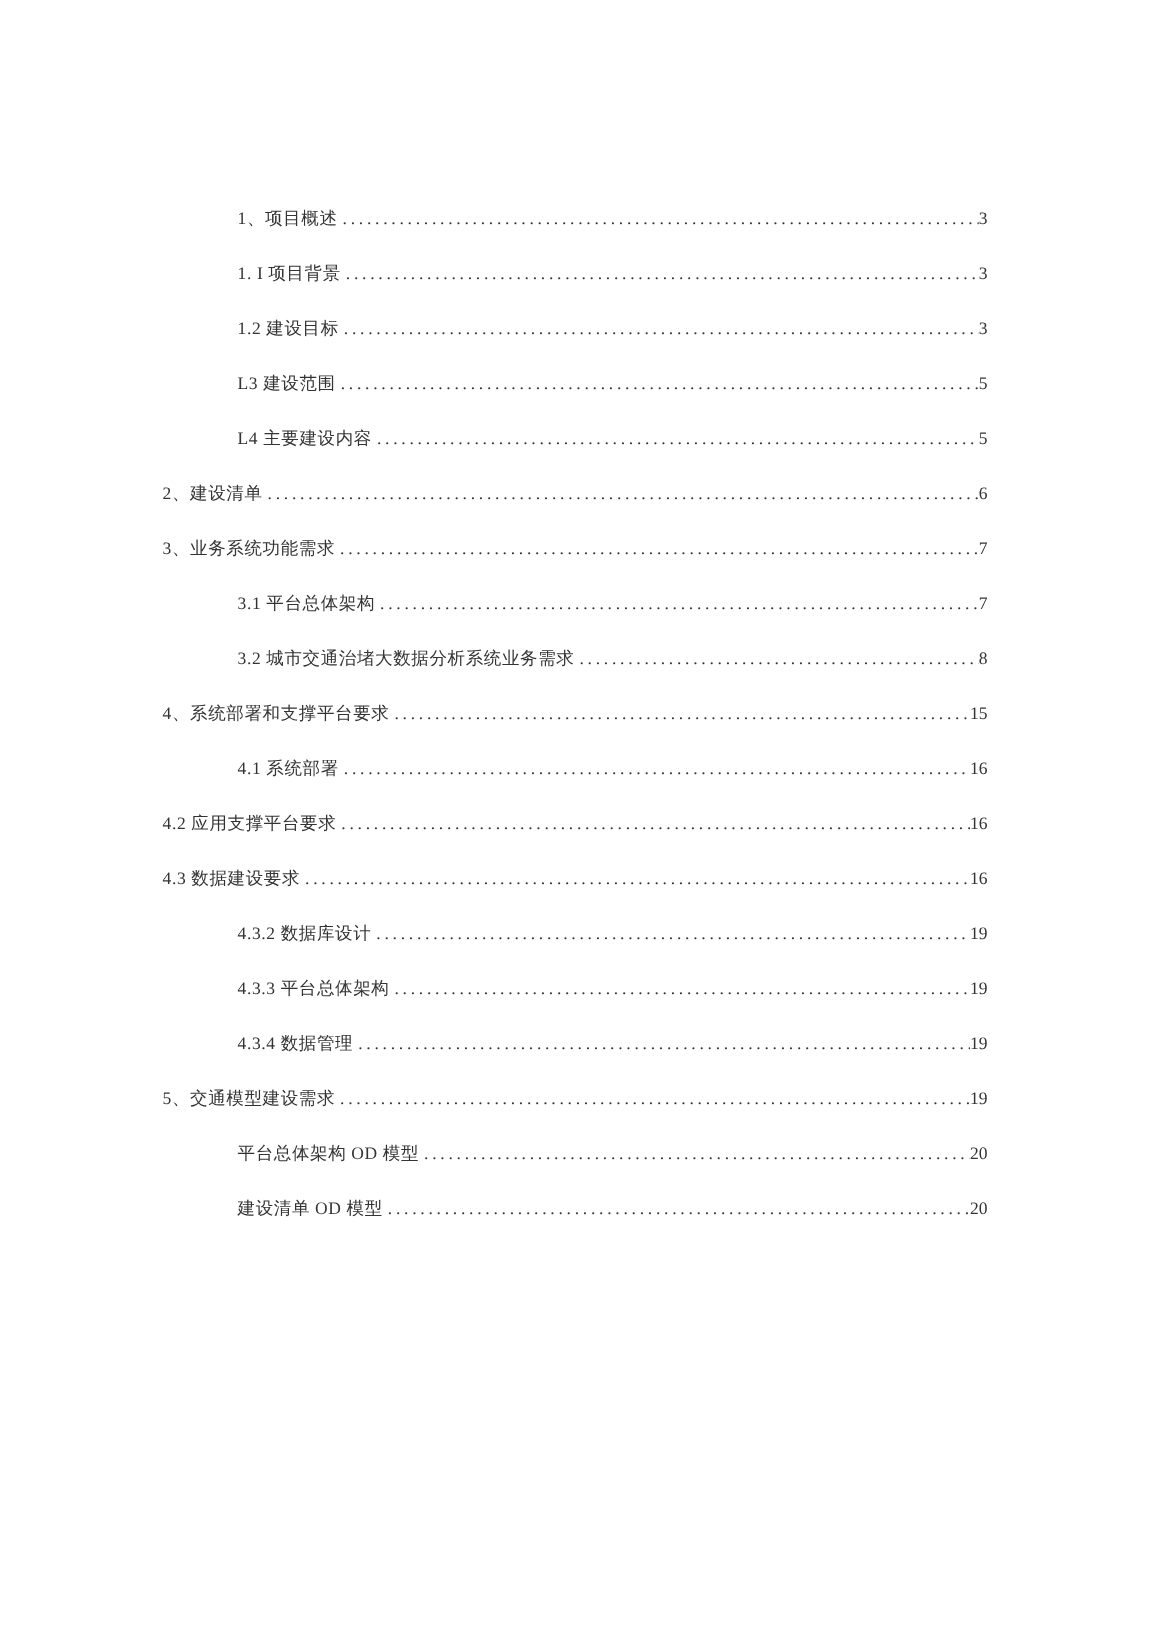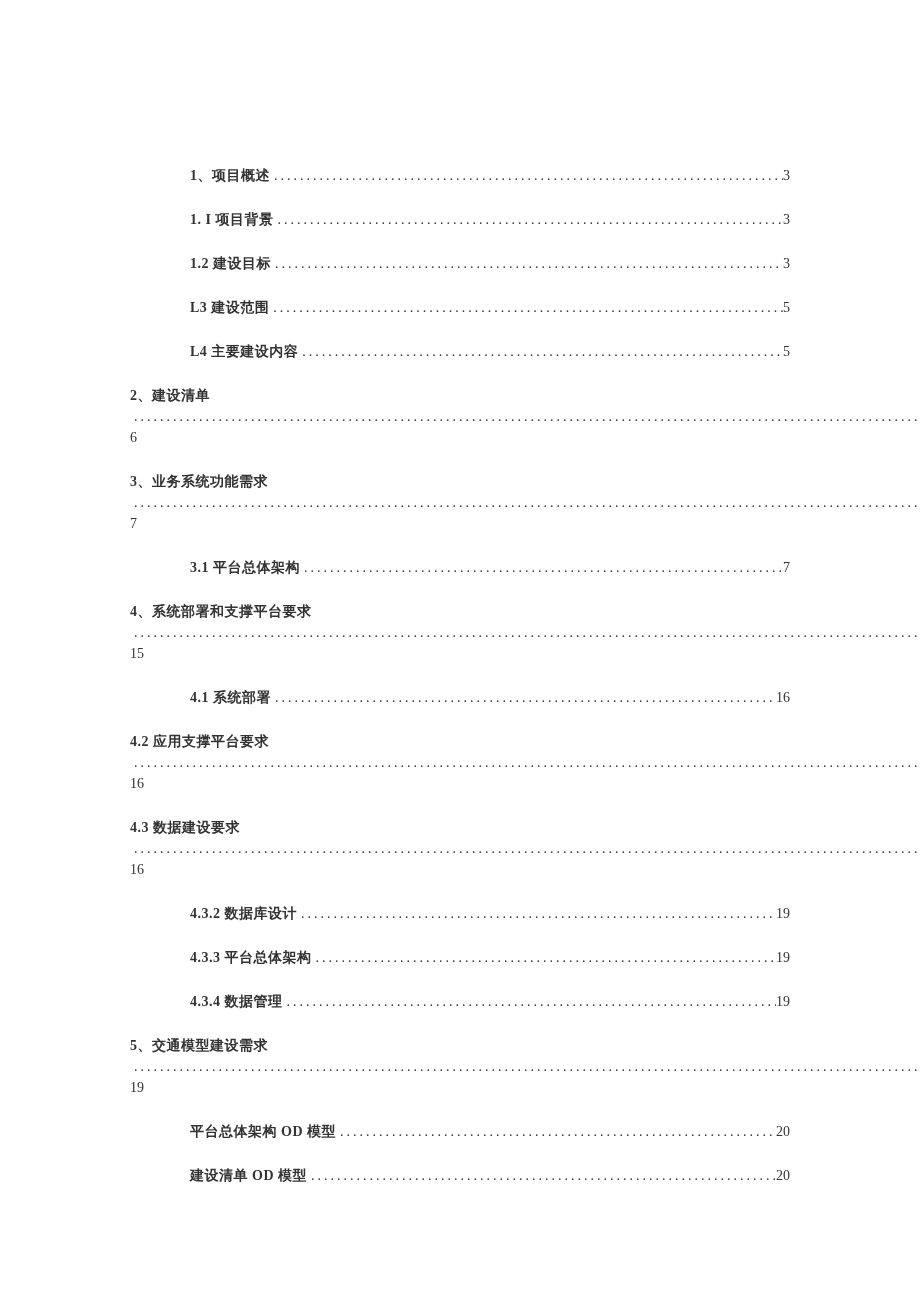--- a/index.html
+++ b/index.html
@@ -21,29 +21,27 @@
     }
     .toc-entry {
       display: flex;
       align-items: baseline;
       margin-bottom: 23px;
       white-space: nowrap;
       line-height: 1.5;
     }
     .toc-entry.indent-0 {
       padding-left: 0;
-      flex-direction: column;
     }
     .toc-entry.indent-1 {
       padding-left: 60px;
     }
     .toc-title {
       flex-shrink: 0;
       letter-spacing: 0.5px;
-      font-weight: bold;
     }
     .toc-dots {
       flex: 1;
       overflow: hidden;
       letter-spacing: 3px;
       color: #333333;
       padding-left: 4px;
       padding-right: 4px;
       min-width: 20px;
     }
@@ -91,20 +89,25 @@
     <div class="toc-entry indent-0">
       <span class="toc-title">3、业务系统功能需求</span>
       <span class="toc-dots"></span>
       <span class="toc-page">7</span>
     </div>
     <div class="toc-entry indent-1">
       <span class="toc-title">3.1 平台总体架构</span>
       <span class="toc-dots"></span>
       <span class="toc-page">7</span>
     </div>
+    <div class="toc-entry indent-1">
+      <span class="toc-title">3.2 城市交通治堵大数据分析系统业务需求</span>
+      <span class="toc-dots"></span>
+      <span class="toc-page">8</span>
+    </div>
     <div class="toc-entry indent-0">
       <span class="toc-title">4、系统部署和支撑平台要求</span>
       <span class="toc-dots"></span>
       <span class="toc-page">15</span>
     </div>
     <div class="toc-entry indent-1">
       <span class="toc-title">4.1 系统部署</span>
       <span class="toc-dots"></span>
       <span class="toc-page">16</span>
     </div>

